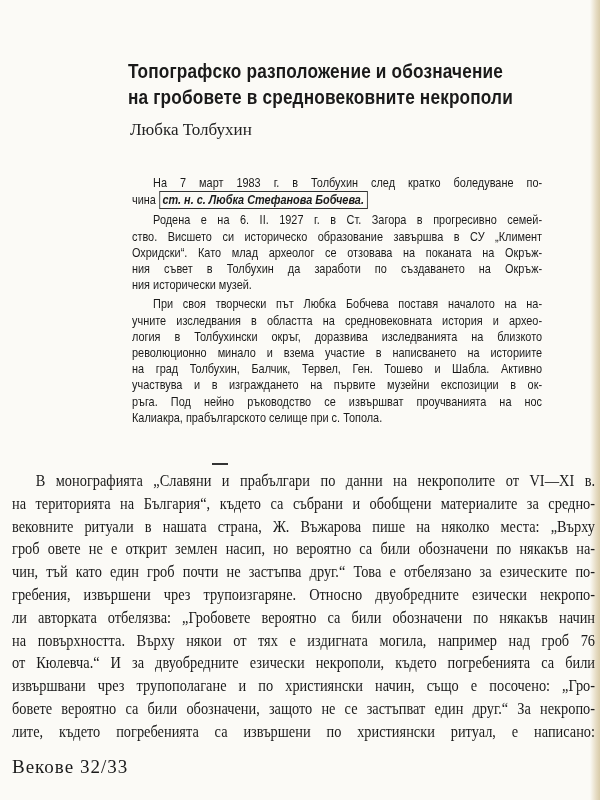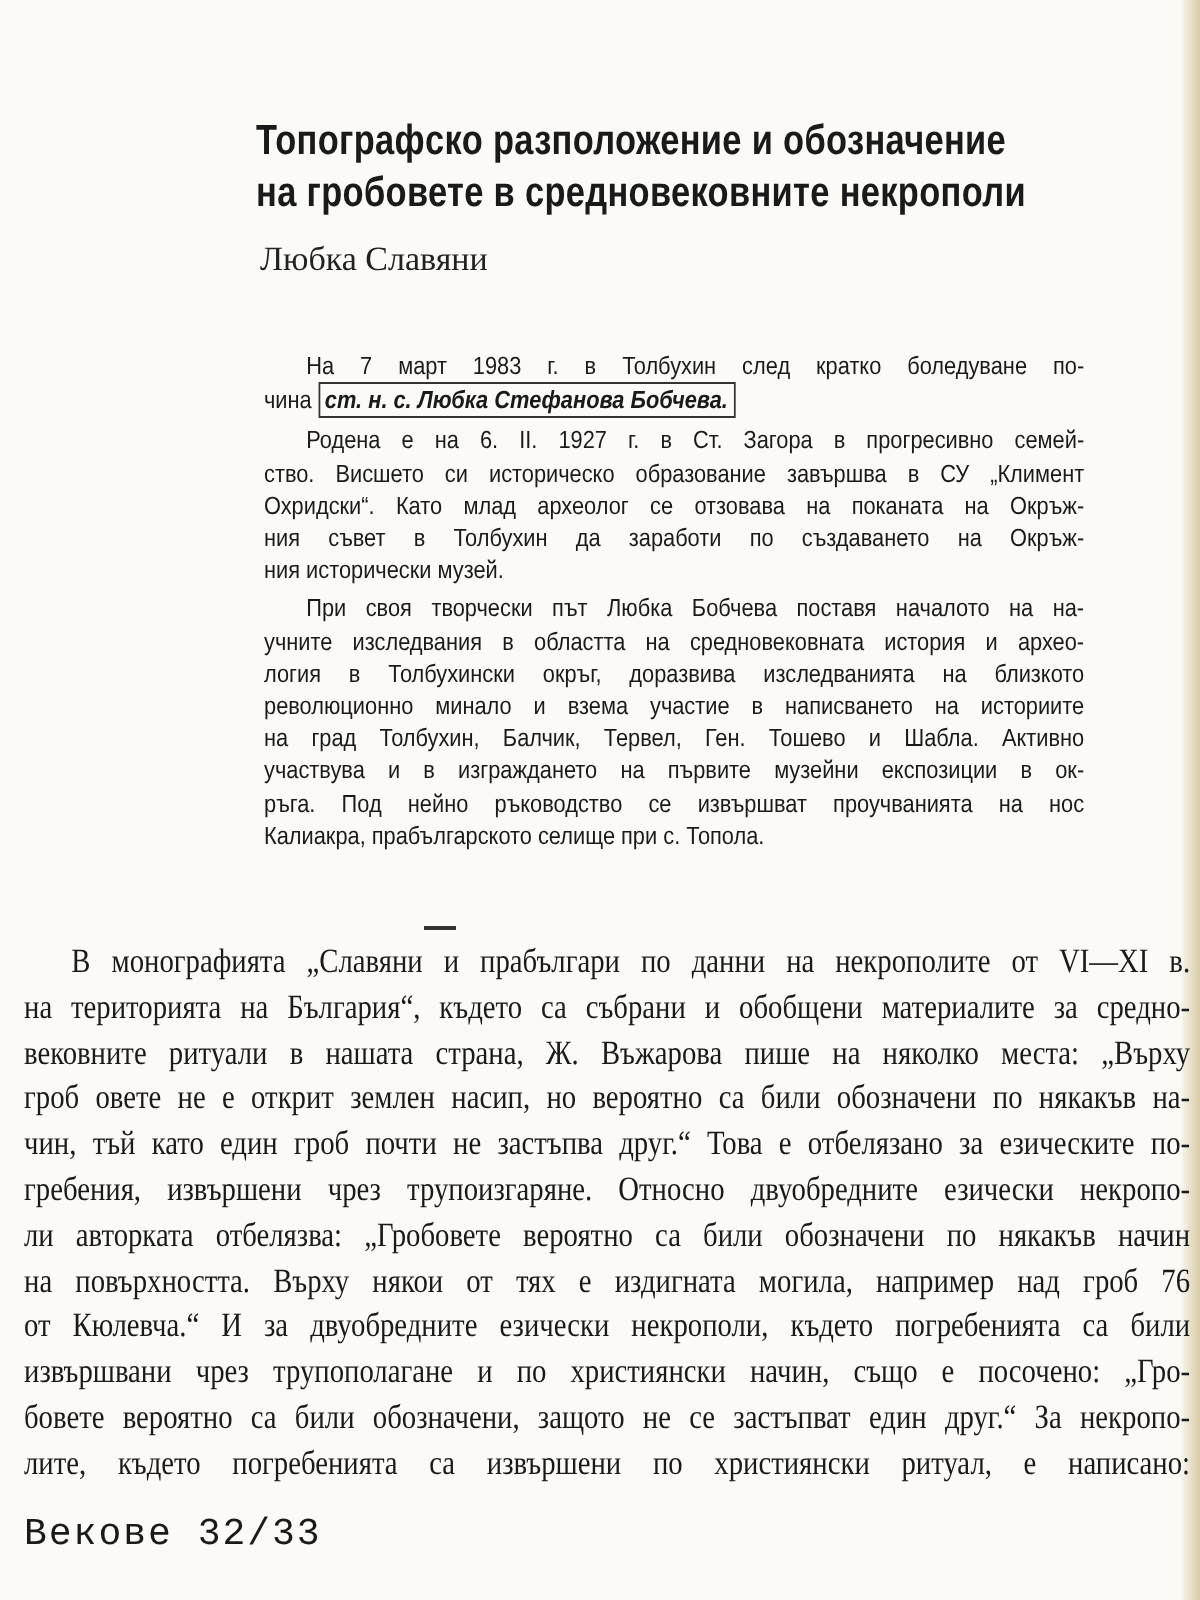--- a/index.html
+++ b/index.html
@@ -49,35 +49,35 @@
   .body-text {
     position: absolute; left: 12px; top: 470px; width: 690px;
     font-family: "Liberation Serif", serif;
     font-size: 17px; line-height: 22.8px;
     transform: scaleX(0.845); transform-origin: left top;
   }
   .body-text .l { display: block; white-space: nowrap; text-align: justify; text-align-last: justify; }
   .body-text .l.first { padding-left: 28px; }
   .footer {
     position: absolute; left: 12px; top: 756px;
-    font-family: Liberation Mono, monospace;
+    font-family: Liberation Serif, serif;
     font-size: 19px; letter-spacing: 1px;
   }
 </style>
 </head>
 <body>
 
 <div class="page-edge"></div>
 
 <div class="title">
   <div>Топографско разположение и обозначение</div>
   <div>на гробовете в средновековните некрополи</div>
 </div>
 
-<div class="author">Любка Славяни</div>
+<div class="author">Любка Толбухин</div>
 
 <div class="obit">
   <span class="line" style="padding-left:24px">На 7 март 1983 г. в Толбухин след кратко боледуване по-</span>
   <span class="line" style="text-align-last:left"><span>чина</span> <span class="boxed">ст. н. с. Любка Стефанова Бобчева.</span></span>
   <span class="line" style="padding-left:24px;margin-top:3px">Родена е на 6. II. 1927 г. в Ст. Загора в прогресивно семей-</span>
   <span class="line">ство. Висшето си историческо образование завършва в СУ „Климент</span>
   <span class="line">Охридски“. Като млад археолог се отзовава на поканата на Окръж-</span>
   <span class="line">ния съвет в Толбухин да заработи по създаването на Окръж-</span>
   <span class="line" style="text-align-last:left">ния исторически музей.</span>
   <span class="line" style="padding-left:24px;margin-top:3px">При своя творчески път Любка Бобчева поставя началото на на-</span>

